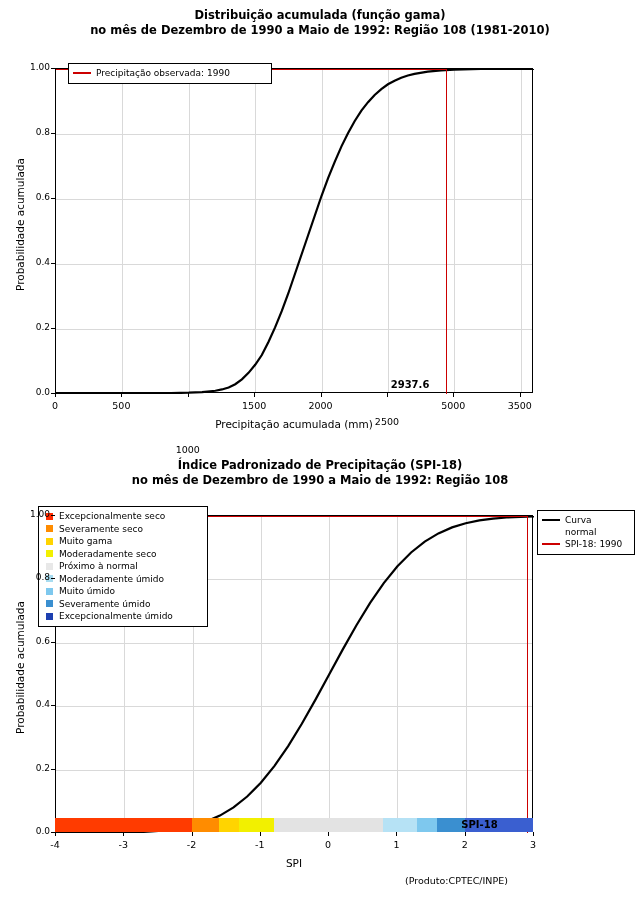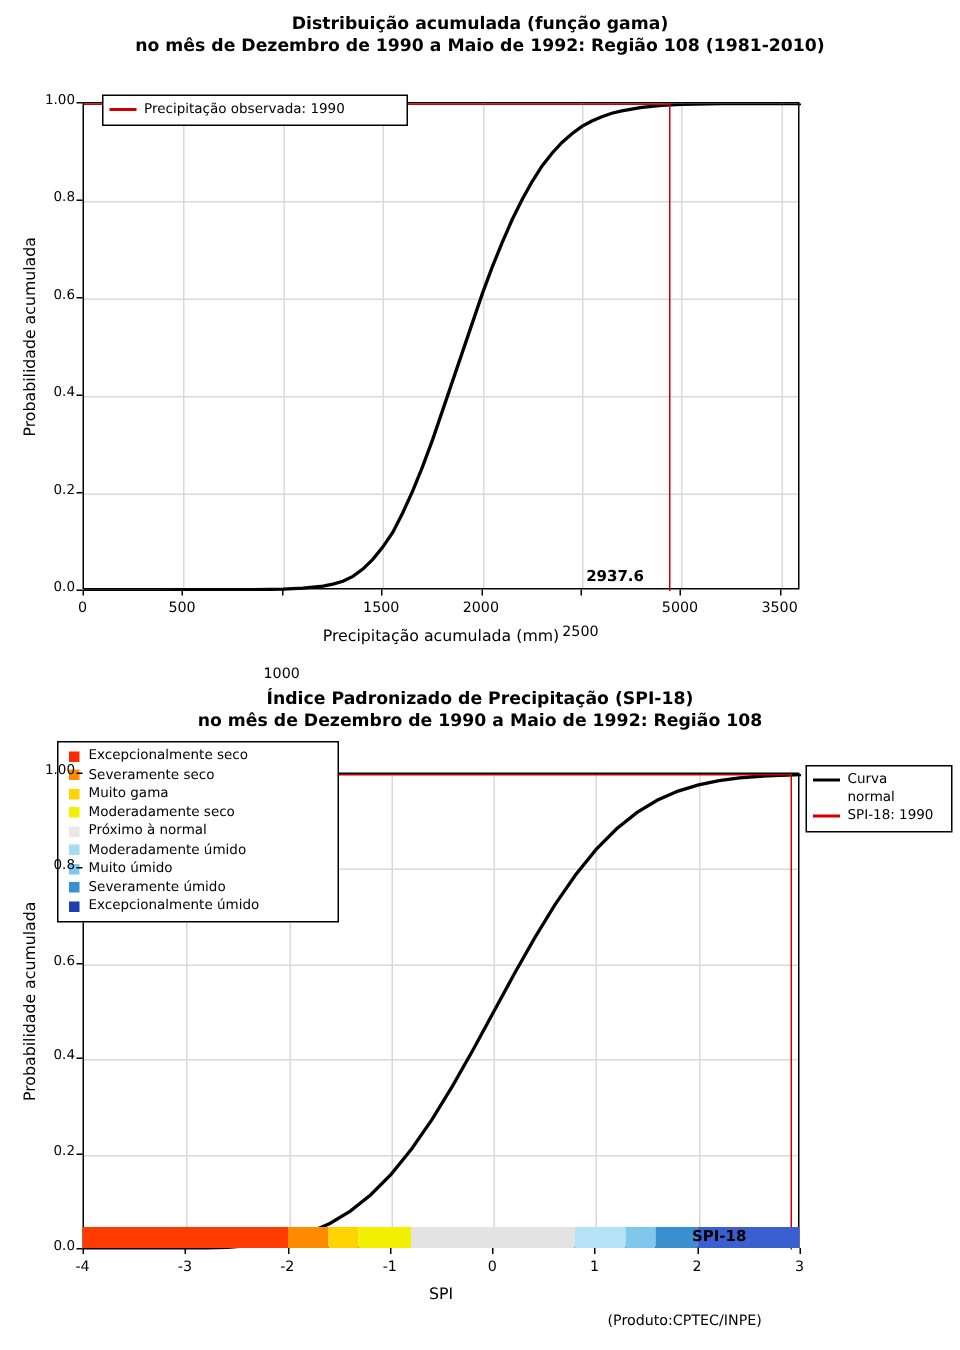--- a/index.html
+++ b/index.html
@@ -170,21 +170,21 @@
           <path d="M0.00 317.00 L34.14 316.94 L68.29 316.59 L81.94 316.18 L95.60 315.51 L109.26 314.40 L122.91 312.59 L136.57 309.77 L150.23 305.62 L163.89 299.63 L177.54 291.39 L191.20 280.51 L204.86 266.69 L218.51 249.83 L232.17 230.05 L245.83 207.76 L259.49 183.64 L273.14 158.50 L286.80 133.36 L300.46 109.24 L314.11 86.95 L327.77 67.17 L341.43 50.31 L355.09 36.49 L368.74 25.61 L382.40 17.37 L396.06 11.38 L409.71 7.23 L423.37 4.41 L437.03 2.60 L450.69 1.49 L464.34 0.82 L478.00 0.41 " fill="none" stroke="#000000" stroke-width="2.2"></path>
         </svg>
         <div class="vline" style="left: 471px; top: 0px; height: 317px;"></div>
         <div class="hline" style="left: 0px; top: 0px; width: 471px;"></div>
       </div>
   </div>
 
   <div class="ylabel" id="ylabel-bottom" style="left: 14px; top: 283.5px;">Probabilidade acumulada</div>
   <div class="xlabel" id="xlabel-bottom" style="left: 55px; width: 478px; top: 407px;">SPI</div>
 
-  <div class="legend" id="legend-cats" style="left: 38px; top: 44px; width: 188px;">
+  <div class="legend" id="legend-cats" style="left: 38px; top: 56px; width: 170px;">
       <div class="legend-row">
         <span class="legend-dot" style="background: rgb(255, 43, 0);"></span>
         <span class="legend-label">Excepcionalmente seco</span>
       </div>
       <div class="legend-row">
         <span class="legend-dot" style="background: rgb(255, 140, 0);"></span>
         <span class="legend-label">Severamente seco</span>
       </div>
       <div class="legend-row">
         <span class="legend-dot" style="background: rgb(255, 212, 0);"></span>

